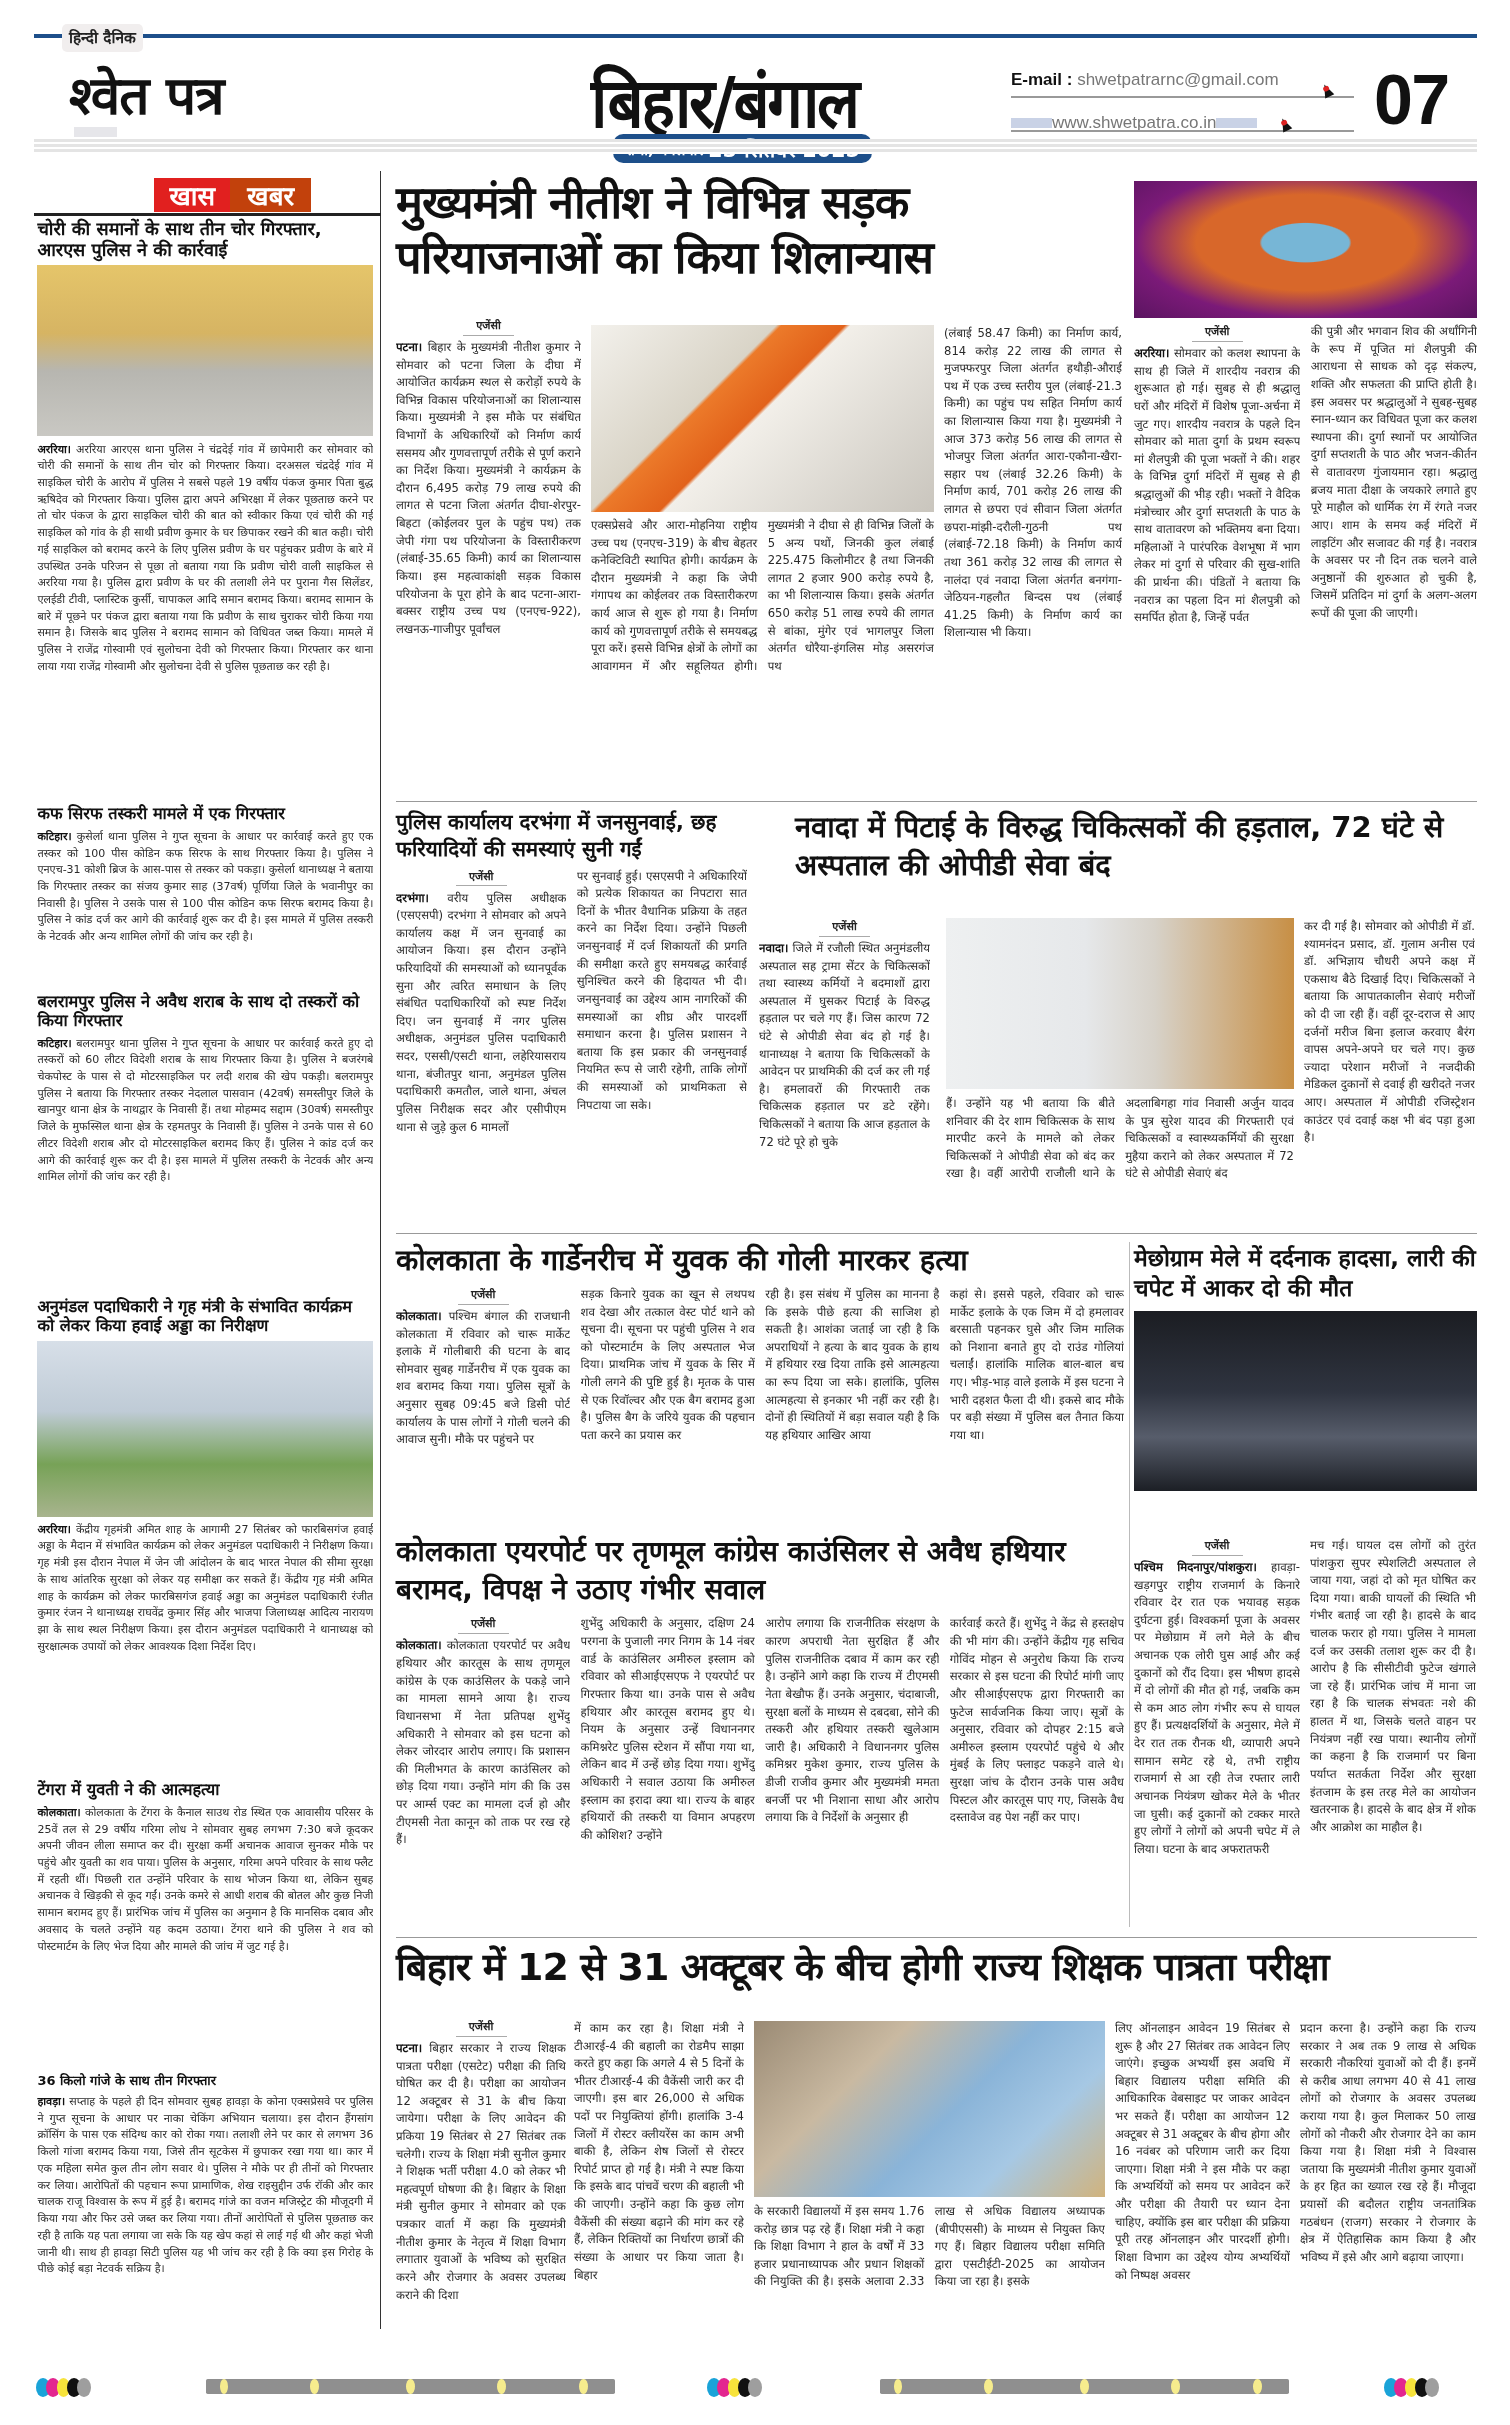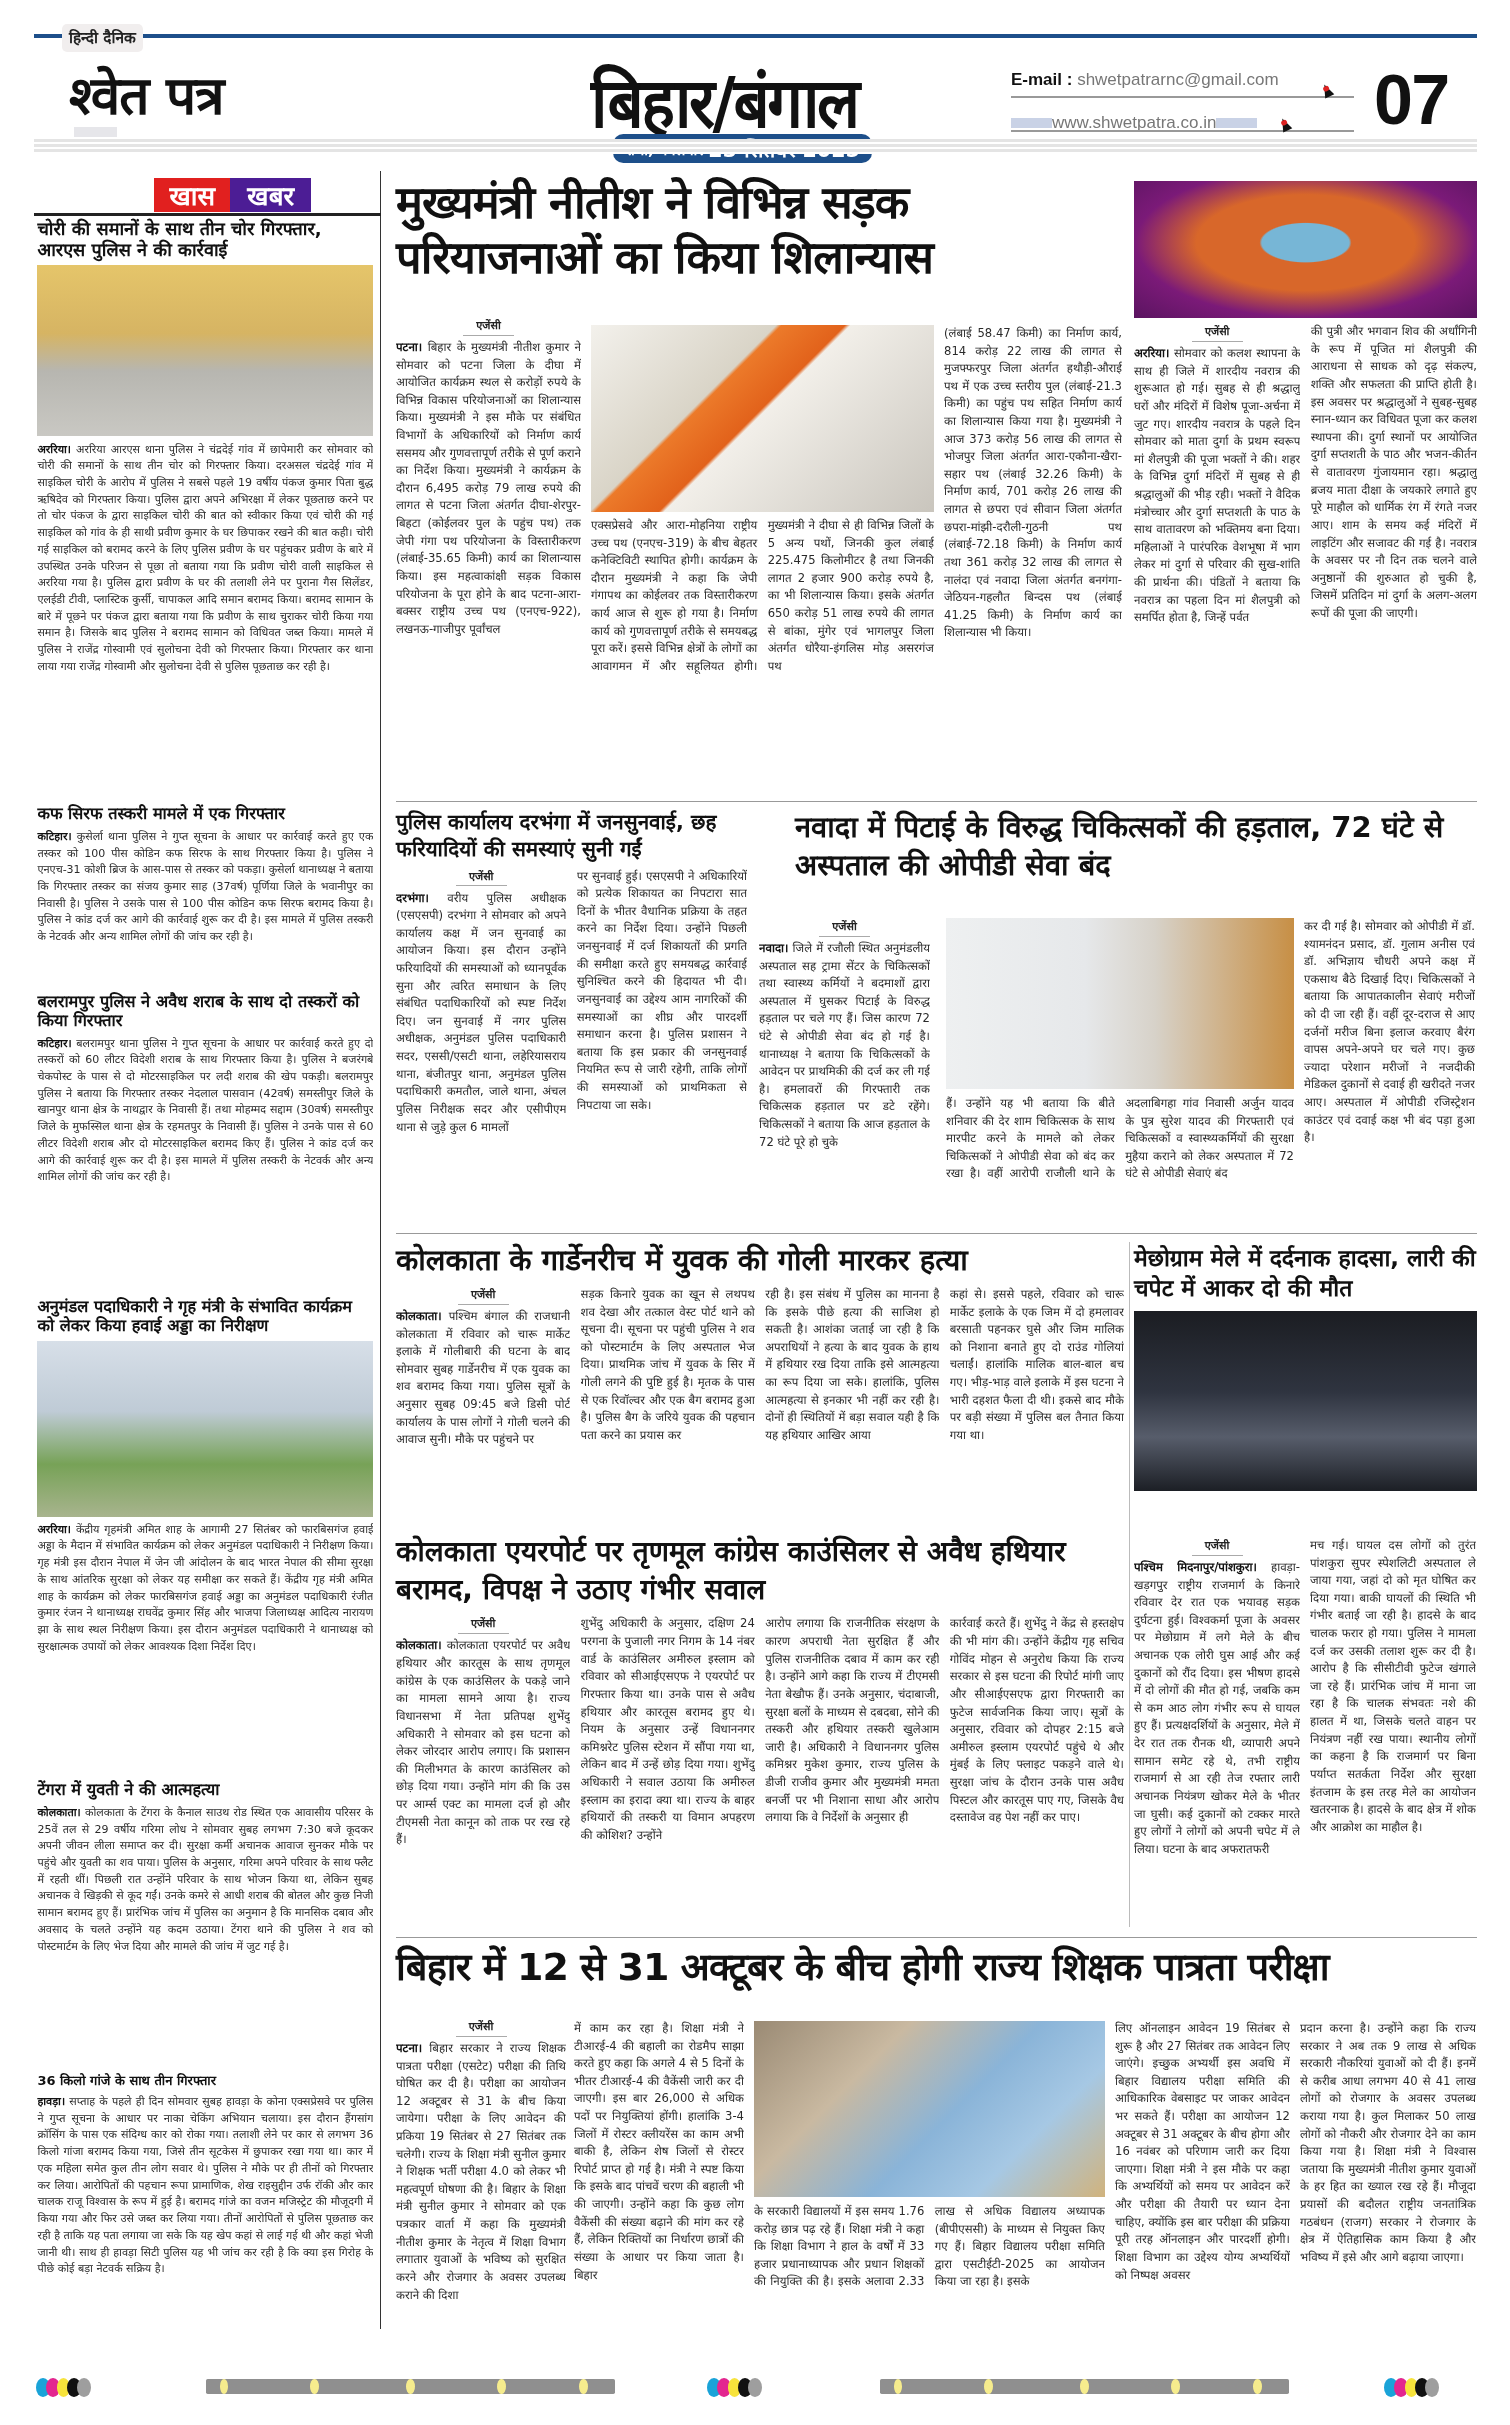--- a/index.html
+++ b/index.html
@@ -28,21 +28,21 @@
   .cursor { position: absolute; width: 0; height: 0; border-left: 5.1px solid transparent; border-right: 5.1px solid transparent; border-bottom: 13.7px solid #111; transform: rotate(-25deg); }
   .cursor::before { content: ""; position: absolute; left: -2.6px; top: 1.7px; width: 5.1px; height: 5.1px; border-radius: 50%; background: #d22; }
   .stripes { position: absolute; left: 34px; right: 34px; top: 139px; height: 15.4px;
     background: repeating-linear-gradient(to bottom, #e4e4e4 0 2.6px, #fff 2.6px 5.1px); }
 
   
   .left-col { position: absolute; left: 34px; top: 171px; width: 347px; height: 2158px; border-right: 1.7px solid #333; }
 
   .khas { position: absolute; left: 120px; top: 6.9px; display: flex; height: 34px; }
   .khas .k1 { background: #e1201f; color: #fff; font: 900 26px "DejaVu Sans", sans-serif; padding: 0 15.4px; display:flex; align-items:center; }
-  .khas .k2 { background: #4c1d95; color: #fff; font: 900 26px "DejaVu Sans", sans-serif; padding: 0 17px; display:flex; align-items:center; }
+  .khas .k2 { background: #c2410c; color: #fff; font: 900 26px "DejaVu Sans", sans-serif; padding: 0 17px; display:flex; align-items:center; }
   .left-top-rule { position: absolute; left: 0; top: 42px; width: 347px; height: 2.6px; background: #222; }
 
   .hl { font-family: "DejaVu Sans", sans-serif; font-weight: 900; color: #111; line-height: 1.15; }
   .body { font-family: "DejaVu Sans", sans-serif; font-size: 11.6px; line-height: 1.52; color: #2a2a2a; text-align: justify; }
   .body b { color: #111; }
   .byline { font: bold 11px "DejaVu Sans", sans-serif; text-align: center; color: #222; padding-bottom: 2.6px; border-bottom: 0.9px solid #aaa; width: 51px; margin: 0 auto 3.4px; }
   .img { position: absolute; overflow: hidden; }
   .art { position: absolute; }
   .cols { display: flex; gap: 10.3px; }
   .cols > div { flex: 1; }

